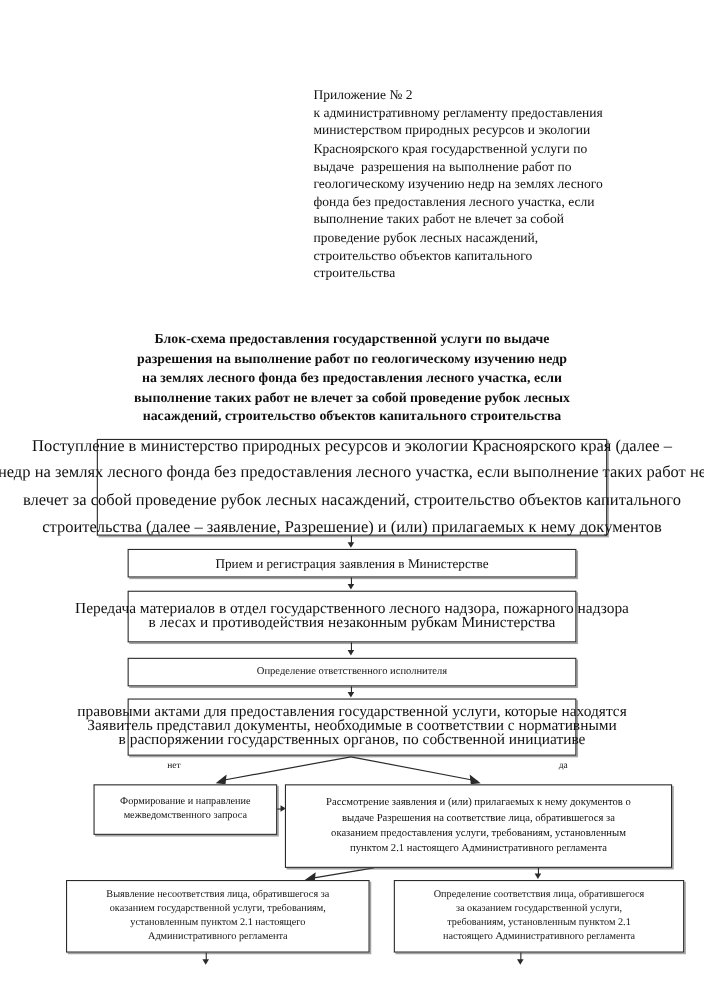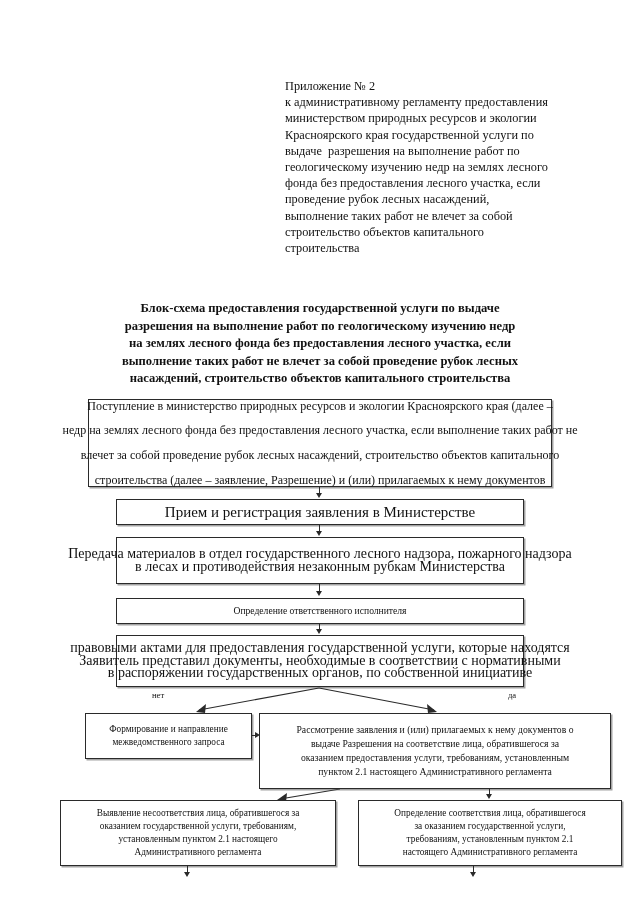--- a/index.html
+++ b/index.html
@@ -49,22 +49,22 @@
     justify-content:center;
     text-align:center;
     font-size:14px;
     line-height:12.4px;
     padding:2px 4px;
     box-shadow:1.5px 1.5px 0 0 rgba(90,90,90,0.55);
   }
   .box div{white-space:nowrap;}
   .box.wrap div{white-space:normal;}
 
-  .b1{left:88px;  top:383px; width:464px; height:88px;  font-size:12px; line-height:12.6px;gap:12px;}
-  .b2{left:116px; top:483px; width:408px; height:26px;  font-size:15px;}
+  .b1{left:88px;  top:383px; width:464px; height:88px;  font-size:15px; line-height:12.6px;gap:12px;}
+  .b2{left:116px; top:483px; width:408px; height:26px;  font-size:12px;}
   .b3{left:116px; top:521px; width:408px; height:47px;}
   .b4{left:116px; top:582px; width:408px; height:26px;  font-size:9.6px;}
   .b5{left:116px; top:619px; width:408px; height:52px;}
   .b6{left:85px;  top:697px; width:167px; height:46px;  font-size:9.3px; line-height:13px;}
   .b7{left:259px; top:697px; width:352px; height:76px;  font-size:9.7px; line-height:14px;}
   .b8{left:60px;  top:784px; width:276px; height:66px;  font-size:9.3px; line-height:13.2px;}
   .b9{left:358px; top:784px; width:264px; height:66px;  font-size:9.3px; line-height:13.2px;}
 
   
   .vline{position:absolute;width:1px;background:#2a2a2a;}
@@ -101,22 +101,22 @@
 <div class="page">
 
   <div class="header-block">
     <div>Приложение № 2</div>
     <div>к административному регламенту предоставления</div>
     <div>министерством природных ресурсов и экологии</div>
     <div>Красноярского края государственной услуги по</div>
     <div>выдаче  разрешения на выполнение работ по</div>
     <div>геологическому изучению недр на землях лесного</div>
     <div>фонда без предоставления лесного участка, если</div>
+    <div>выполнение таких работ не влечет за собой</div>
     <div>проведение рубок лесных насаждений,</div>
-    <div>выполнение таких работ не влечет за собой</div>
     <div>строительство объектов капитального</div>
     <div>строительства</div>
   </div>
 
   <div class="doc-title">
     <div>Блок-схема предоставления государственной услуги по выдаче</div>
     <div>разрешения на выполнение работ по геологическому изучению недр</div>
     <div>на землях лесного фонда без предоставления лесного участка, если</div>
     <div>выполнение таких работ не влечет за собой проведение рубок лесных</div>
     <div>насаждений, строительство объектов капитального строительства</div>

